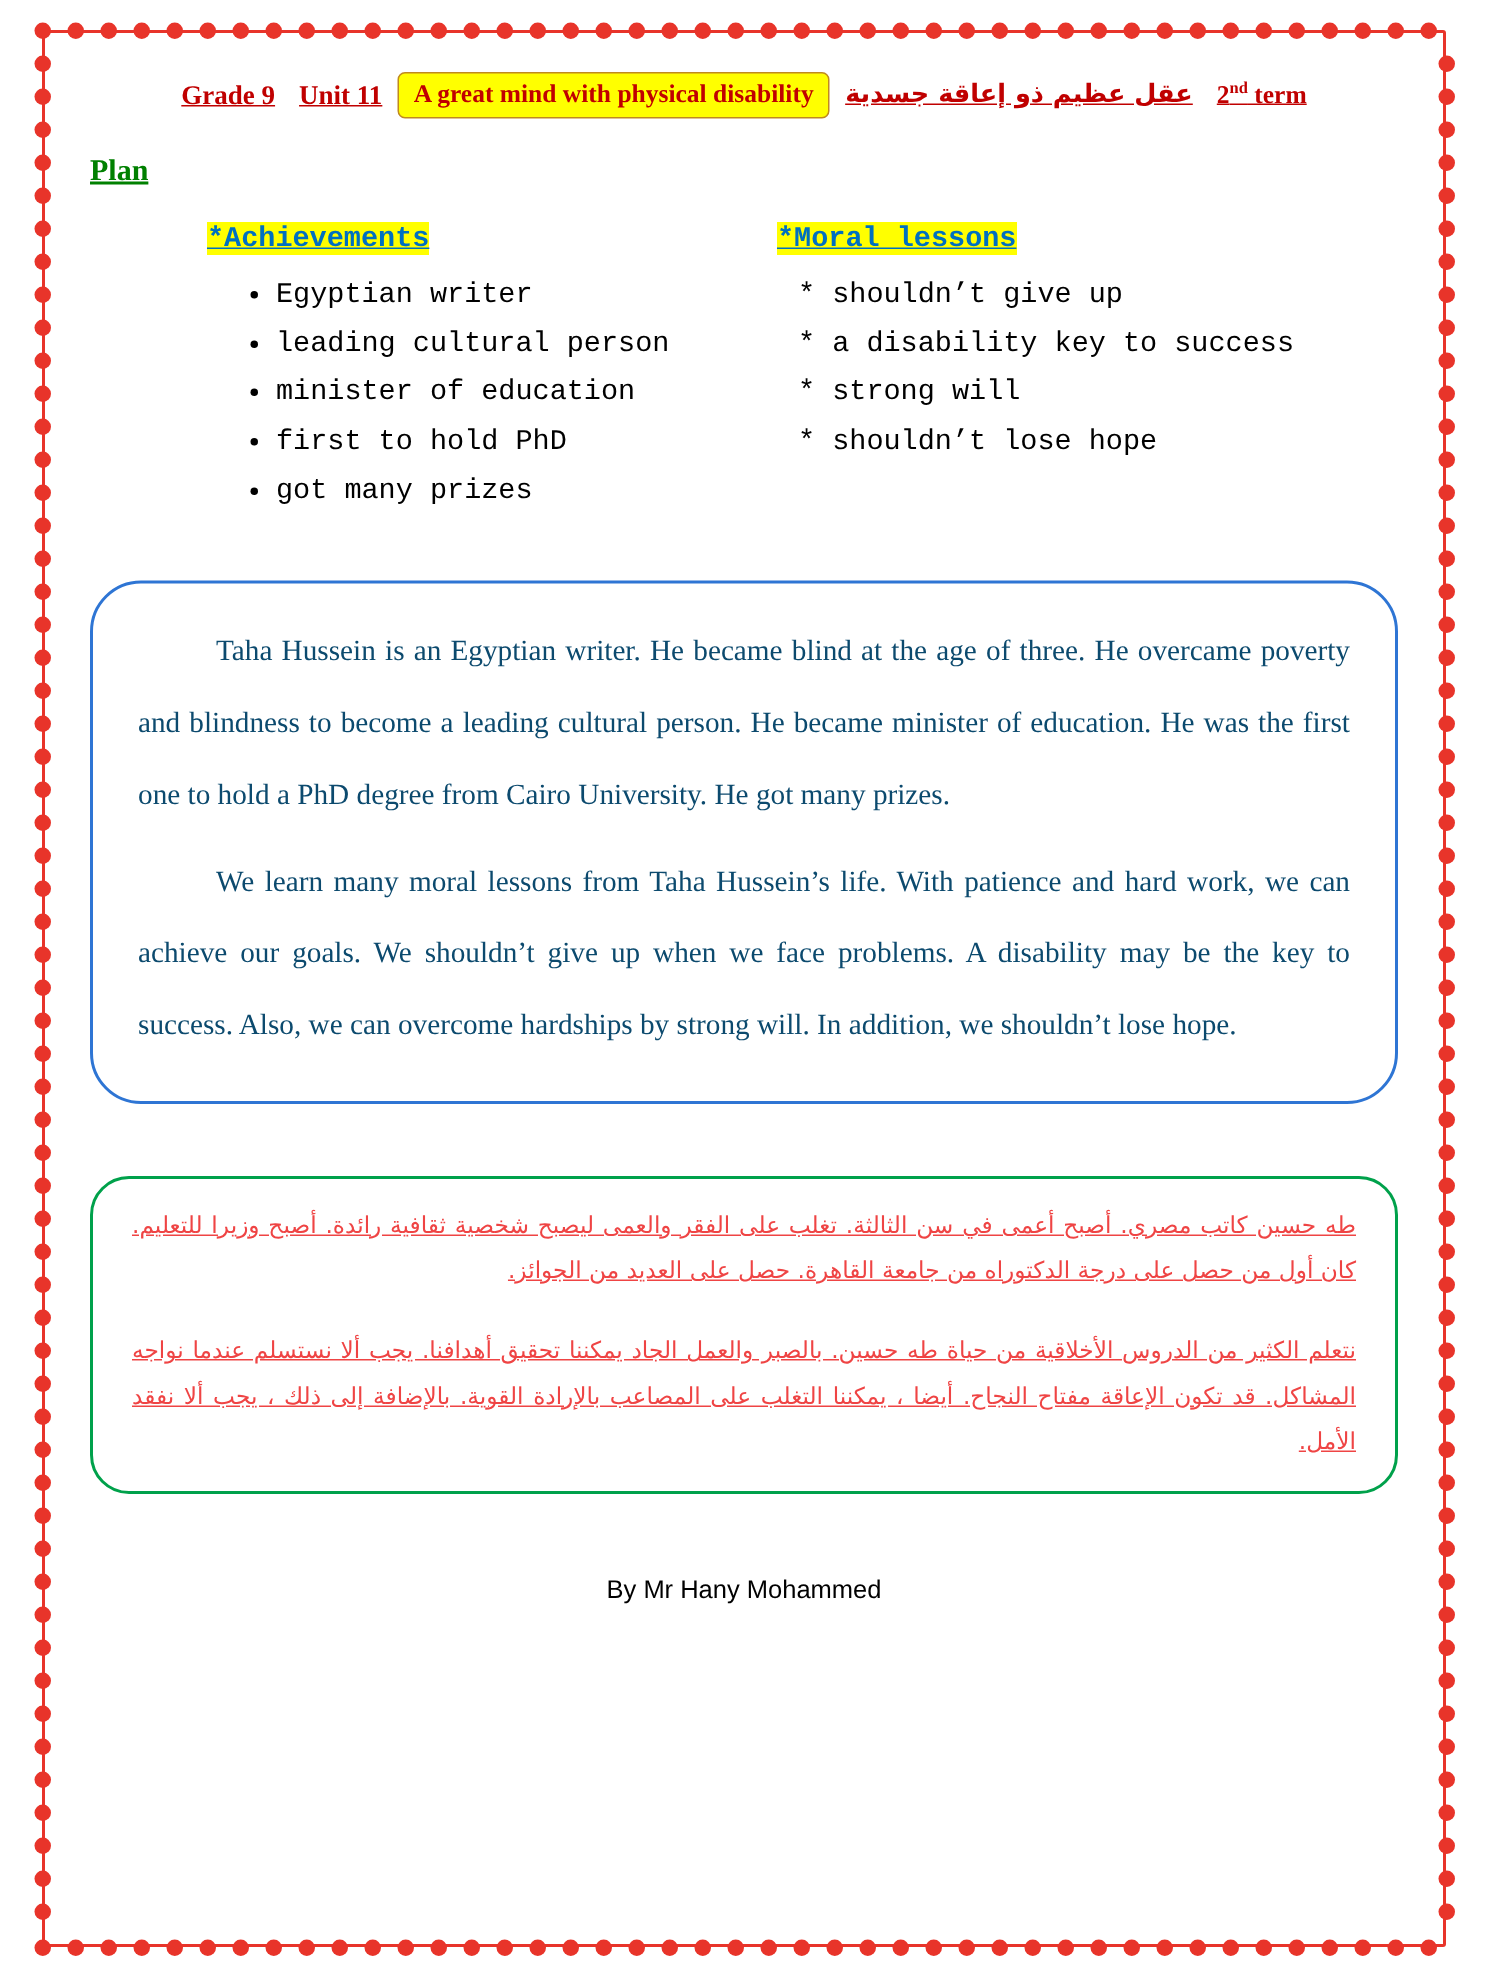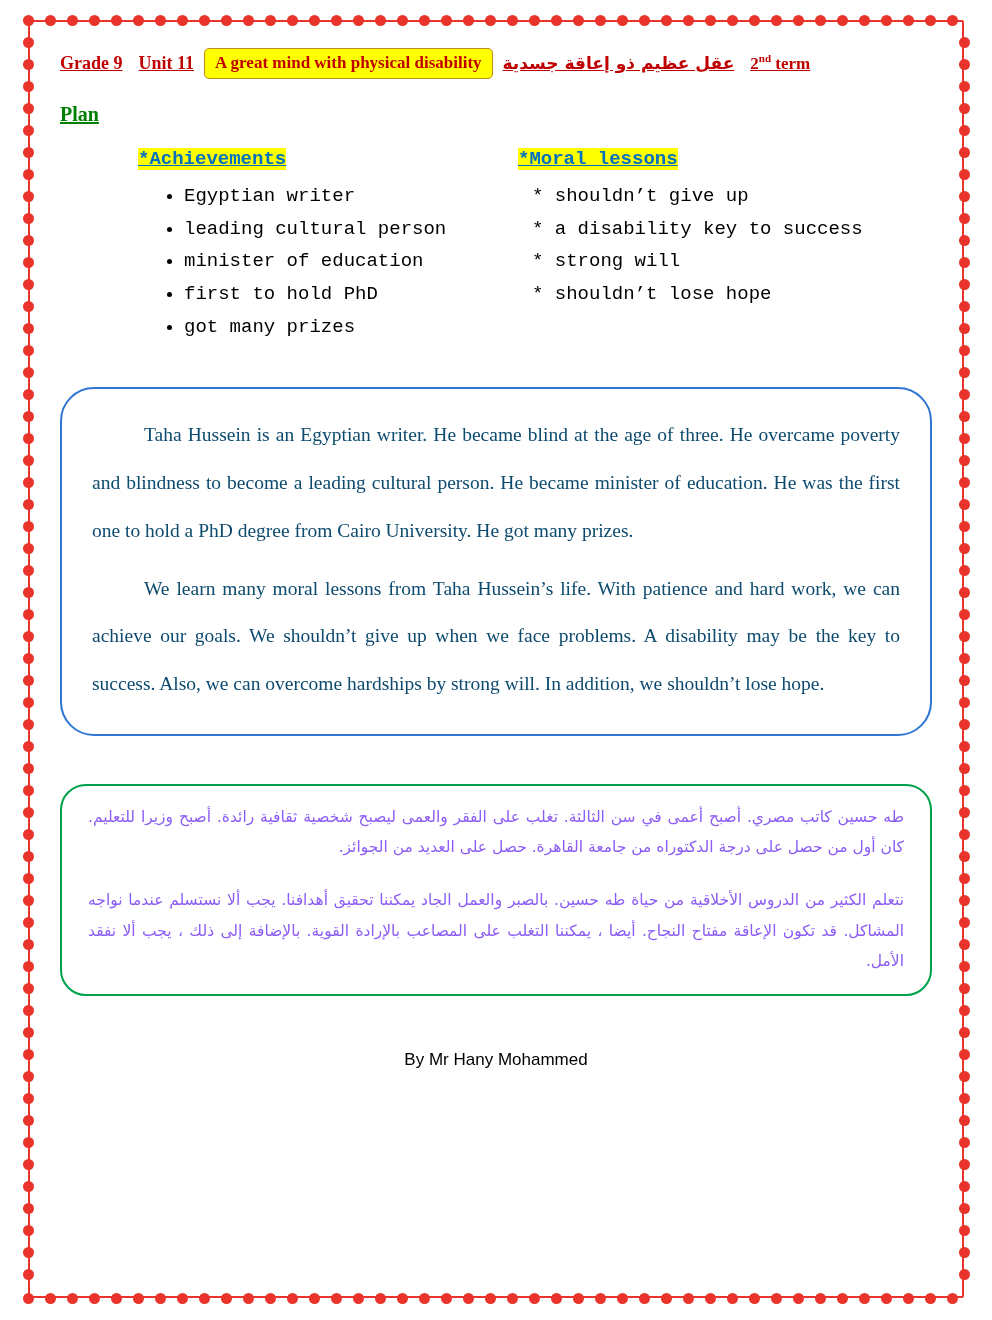--- a/index.html
+++ b/index.html
@@ -42,21 +42,21 @@
     position: absolute;
     left: 60px;
     top: 46px;
     width: 872px;
   }
 
   
   .header-row {
     display: flex;
     align-items: center;
-    justify-content: flex-start;
+    justify-content: center;
     height: 34px;
   }
   .hdr-grade {
     color: #c00000;
     font-weight: bold;
     font-size: 18px;
     text-decoration: underline;
     white-space: nowrap;
   }
   .hdr-unit {
@@ -172,21 +172,22 @@
     padding: 16px 26px 18px 26px;
     box-sizing: border-box;
     direction: rtl;
   }
   .ar-box p {
     margin: 0;
     font-family: "DejaVu Sans", sans-serif;
     font-size: 15.5px;
     line-height: 1.95;
     text-align: justify;
-    color: #8b5cf6;
+    color: #ef4444;
+    text-decoration: underline;
   }
   .ar-box p + p { margin-top: 23px; }
 
   
   .footer {
     margin-top: 54px;
     text-align: center;
     font-size: 17px;
     font-family: "Liberation Sans", sans-serif;
     color: #000;

